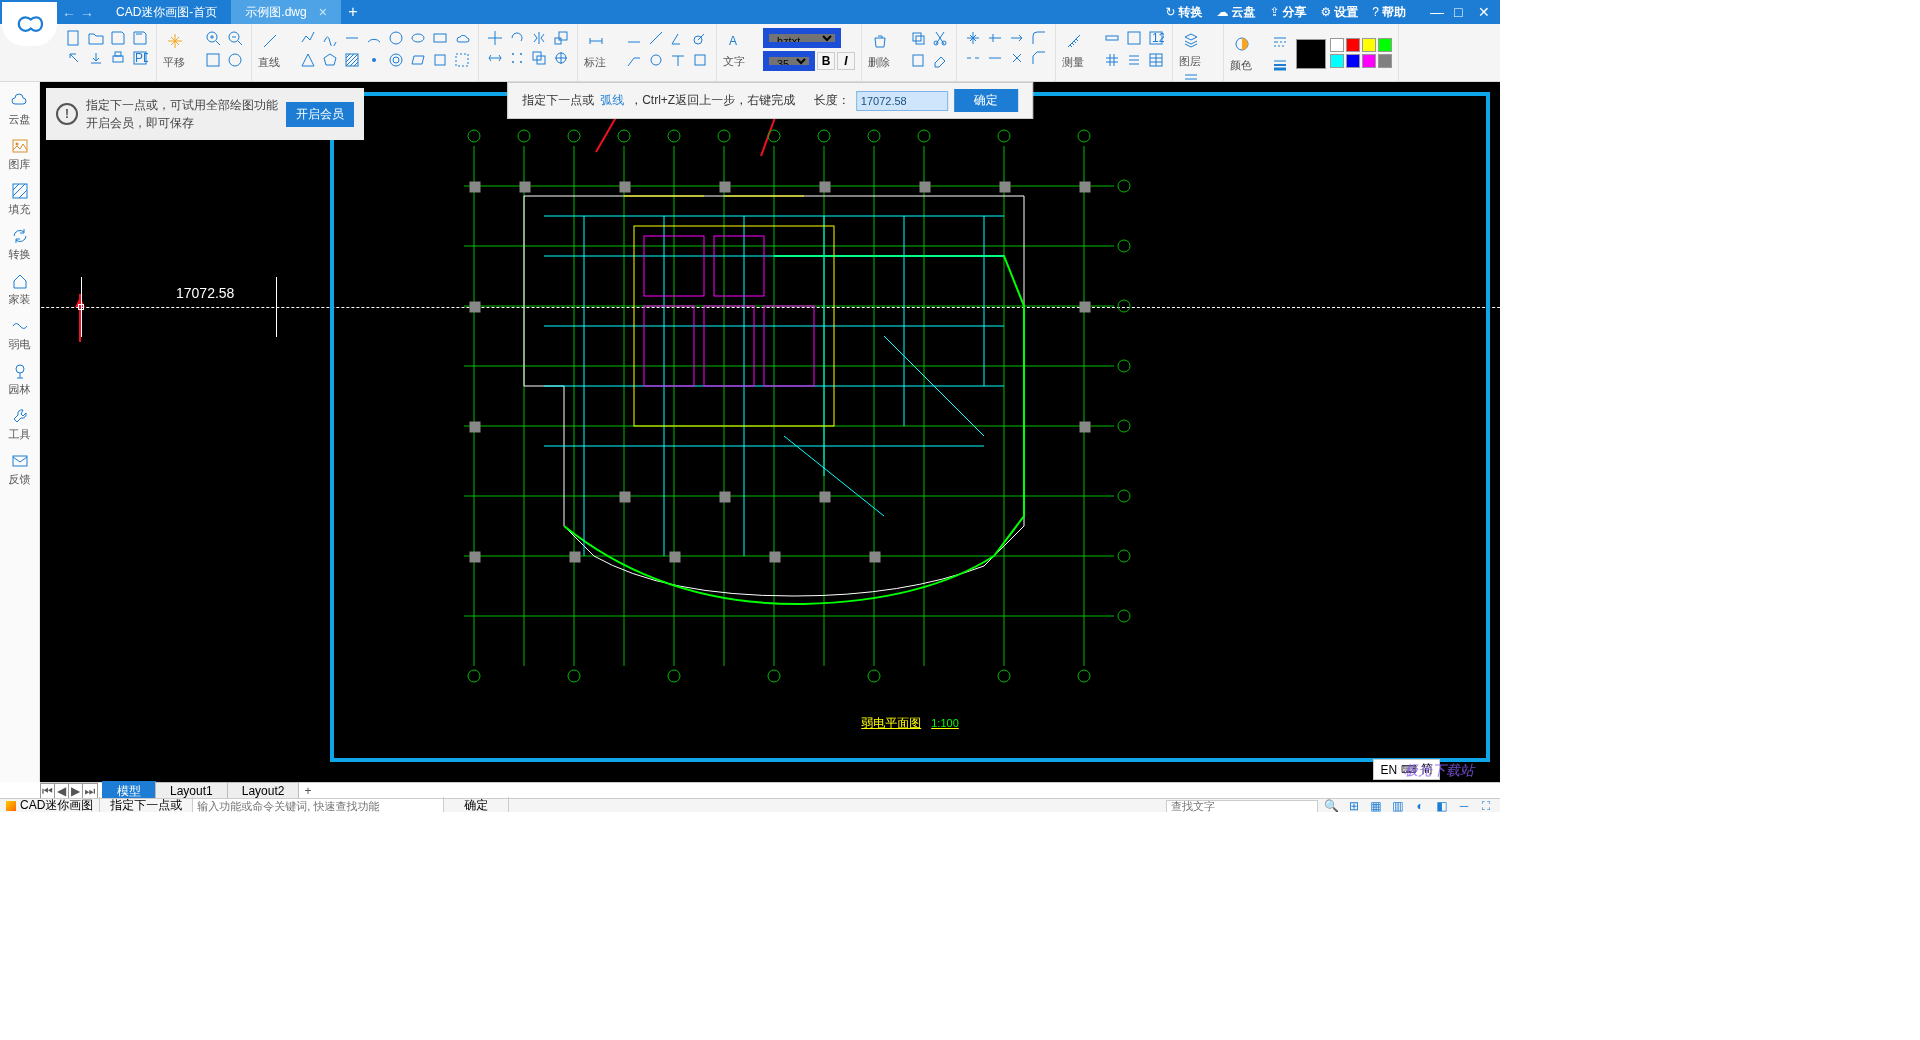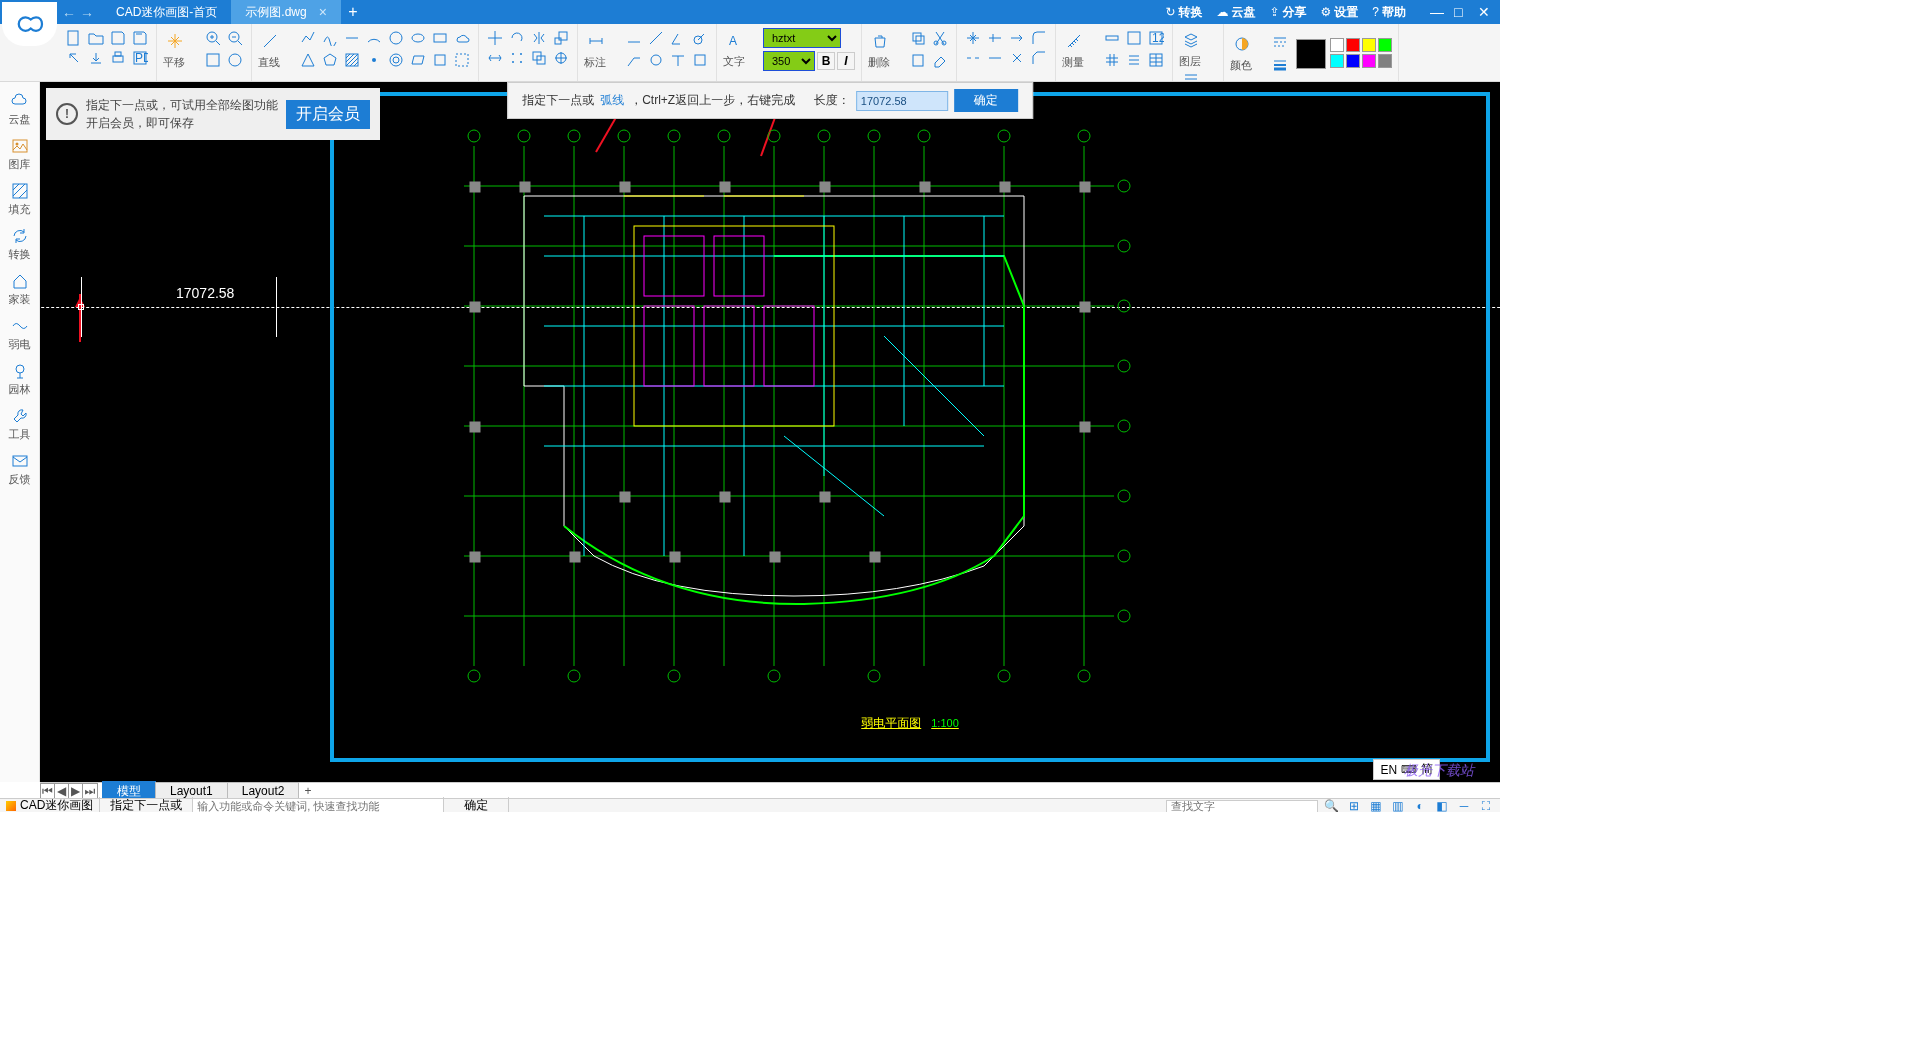--- a/index.html
+++ b/index.html
@@ -21,38 +21,38 @@
 .winbtns span{width:14px;text-align:center;font-size:14px}
 
 .ribbon{height:58px;background:#f5f5f5;border-bottom:1px solid #d9d9d9;display:flex;align-items:stretch;padding-left:58px}
 .rgroup{display:flex;flex-direction:column;padding:4px 6px;border-right:1px solid #e1e1e1}
 .rrow{display:flex;gap:2px;align-items:center}
 .rbtn{width:20px;height:20px;display:flex;align-items:center;justify-content:center;cursor:pointer}
 .rbtn svg{width:16px;height:16px}
 .rlabel{font-size:11px;color:#555;margin-top:2px}
 .big{flex-direction:column;align-items:center;justify-content:center;width:38px}
 .big .rbtn{width:24px;height:24px}
-select,input[type=text]{border:1px solid #1d4ed8;background:#84cc16;height:20px;font-size:11px;padding:0 4px}
+select,input[type=text]{border:6px solid #1d4ed8;background:#737373;height:20px;font-size:11px;padding:0 4px}
 .fontsel{width:78px}
 .sizesel{width:52px}
 .bold{width:18px;height:18px;border:1px solid #ccc;display:flex;align-items:center;justify-content:center;font-weight:bold;cursor:pointer}
 .swatches{display:grid;grid-template-columns:repeat(4,14px);grid-auto-rows:14px;gap:2px;margin-left:4px}
 .sw{width:14px;height:14px;border:1px solid #999}
 .swbig{width:30px;height:30px;border:1px solid #999;margin-top:3px}
 
 .sidebar{position:absolute;left:0;top:82px;width:40px;bottom:30px;background:#fafafa;border-right:1px solid #e4e4e4;display:flex;flex-direction:column;align-items:center;padding-top:6px;gap:2px}
 .sbitem{width:40px;display:flex;flex-direction:column;align-items:center;gap:2px;padding:4px 0;cursor:pointer;color:#1d7dd4}
 .sbitem span{font-size:11px;color:#555}
 .sbitem svg{width:18px;height:18px}
 
 .canvas{position:absolute;left:40px;right:0;top:82px;bottom:30px;background:#000;overflow:hidden}
 .trial{position:absolute;left:6px;top:6px;background:#efefef;display:flex;align-items:center;gap:8px;padding:8px 10px;z-index:5}
 .trial .warn{width:22px;height:22px;border:2px solid #555;border-radius:50%;display:flex;align-items:center;justify-content:center;font-weight:bold;color:#555}
 .trial .msg{font-size:12px;color:#444;line-height:1.5}
-.trial button{background:#1d7dd4;color:#fff;border:none;padding:4px 10px;cursor:pointer;font-size:16px}
+.trial button{background:#1d7dd4;color:#fff;border:none;padding:4px 10px;cursor:pointer;font-size:12px}
 .cmdbar{position:absolute;top:0;left:50%;transform:translateX(-50%);background:#f4f4f4;border:1px solid #ccc;padding:6px 14px;display:flex;align-items:center;gap:6px;z-index:6;font-size:12px;color:#333}
 .cmdbar a{color:#1d7dd4;}
 .cmdbar input{width:92px;background:#cfe5fb;border:1px solid #7fb5e6;color:#1a4f82}
 .cmdbar button{background:#1d7dd4;color:#fff;border:none;padding:3px 20px;cursor:pointer}
 
 .dwg{position:absolute;left:290px;top:10px;right:10px;bottom:20px;border:4px solid #0ea5e9}
 .cross{position:absolute;pointer-events:none}
 .cross .h{position:absolute;height:1px;border-top:1px dashed #fff;width:3000px;left:-300px;top:0}
 .cross .v{position:absolute;width:1px;background:#fff;height:60px;top:-30px;left:0}
 .cross .v2{position:absolute;width:1px;background:#fff;height:60px;top:-30px;left:195px}

